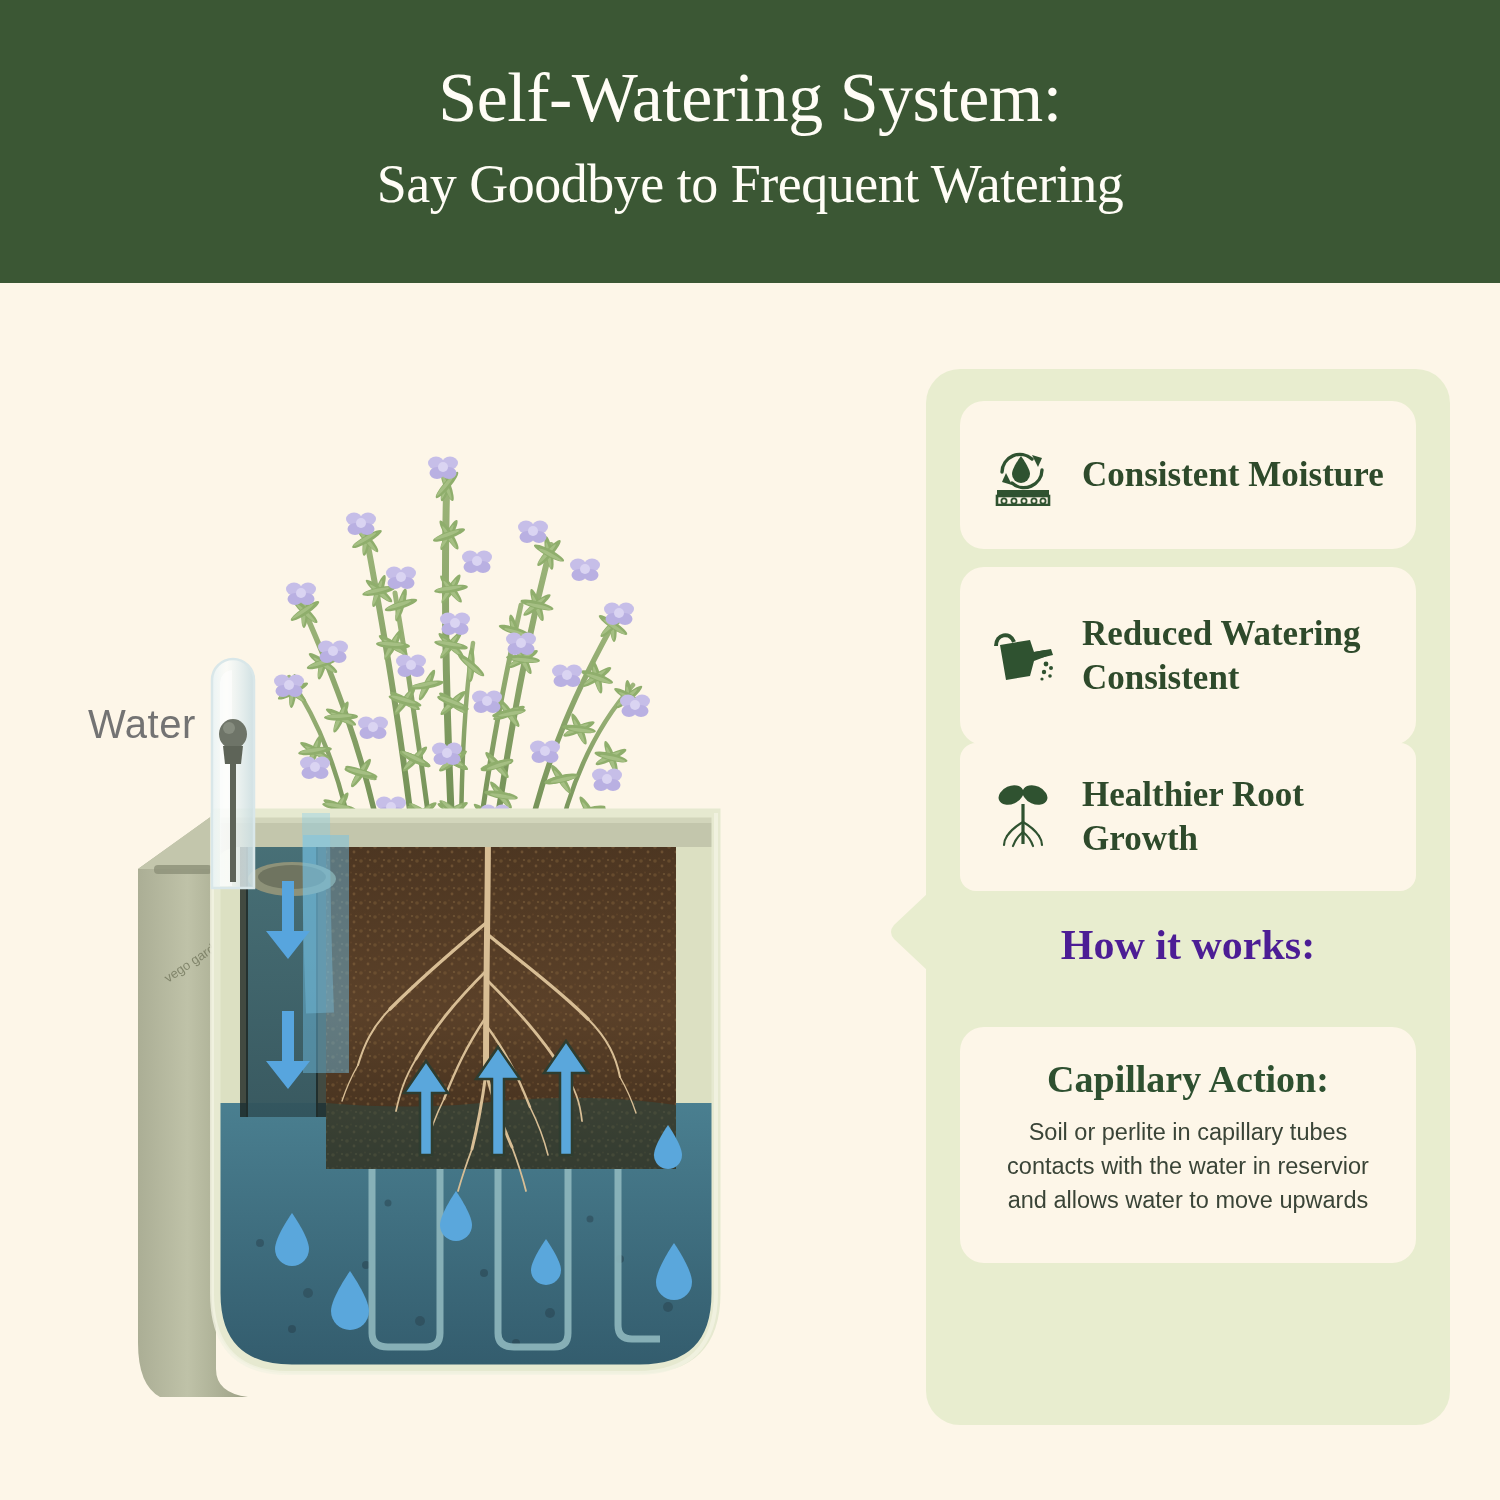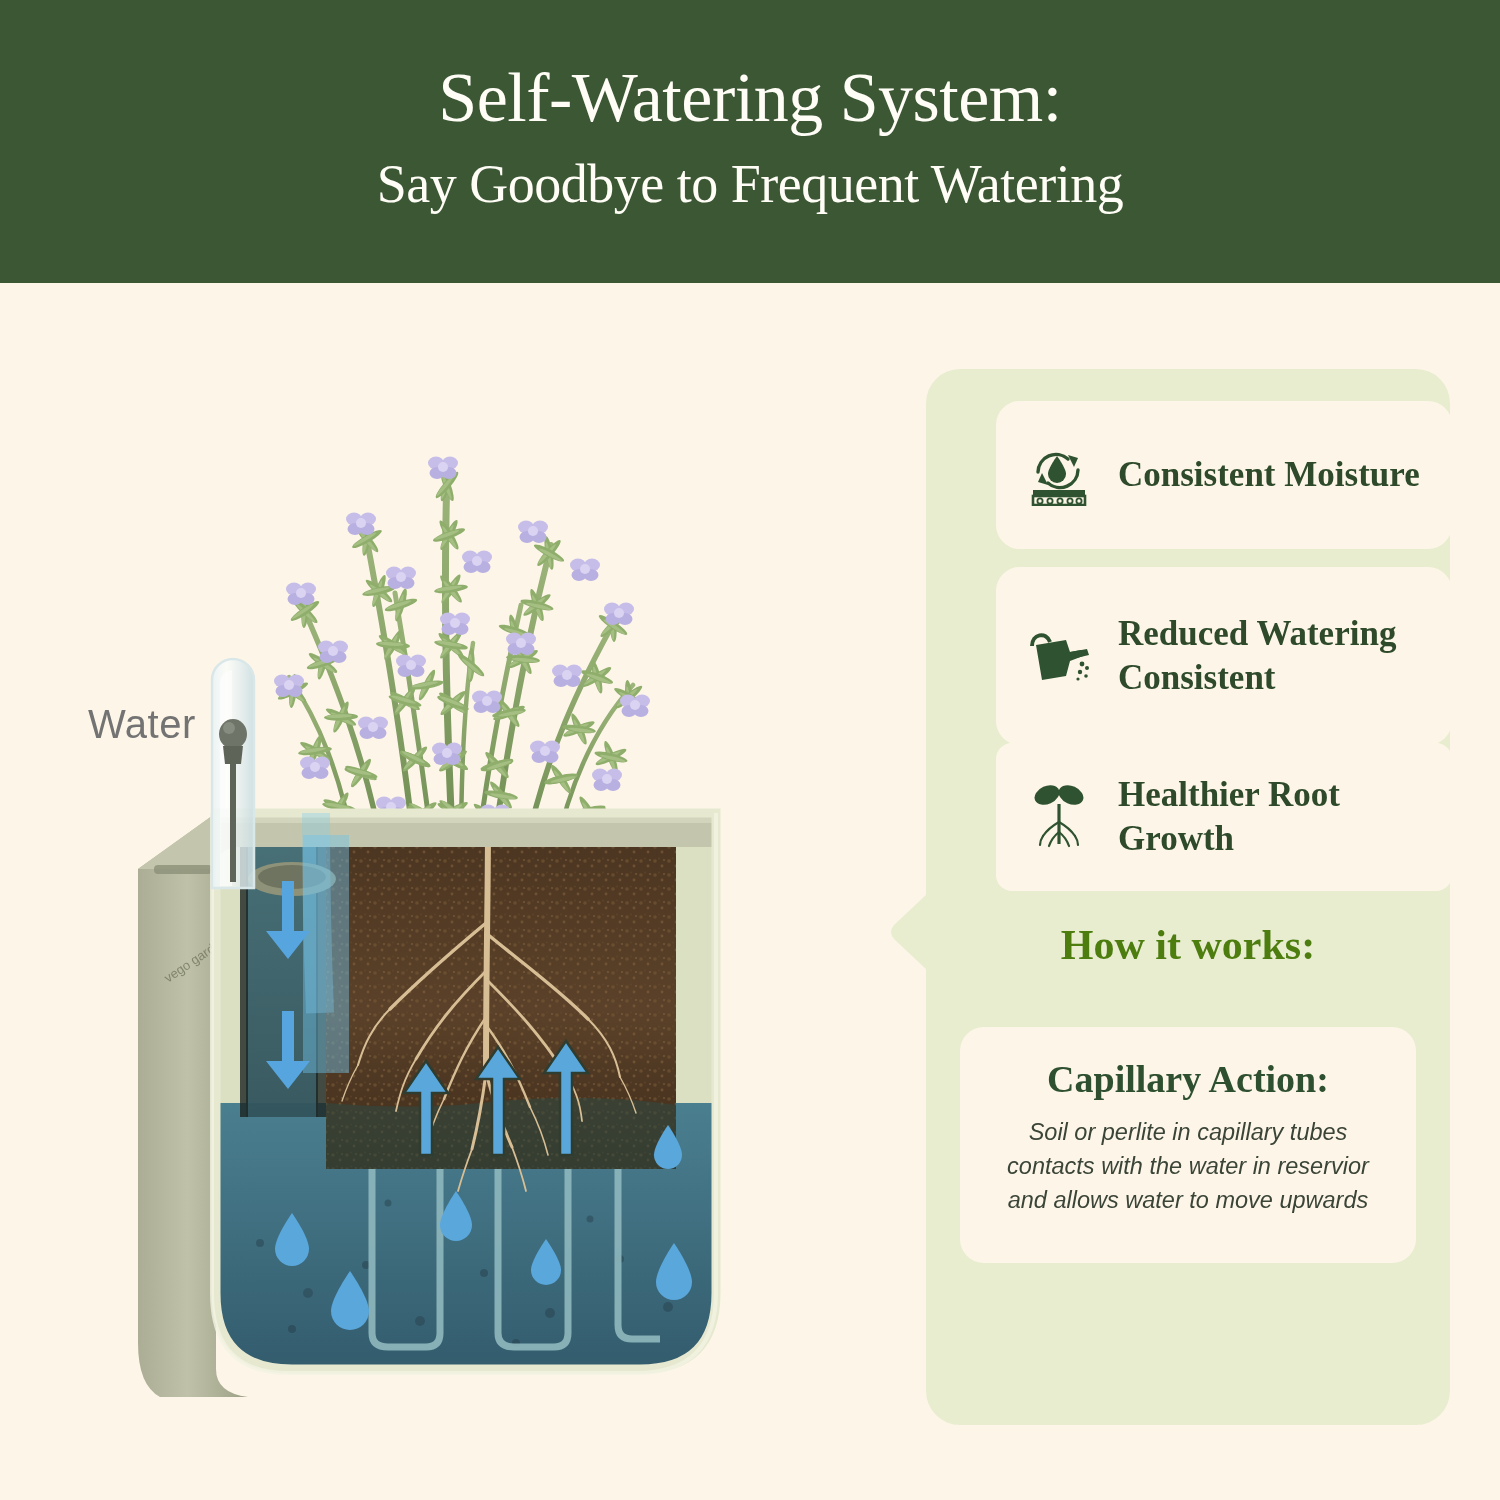--- a/index.html
+++ b/index.html
@@ -112,21 +112,20 @@
     left: 34px;
     width: 456px;
     background: #FDF6E8;
     border-radius: 24px;
   }
 
   .feature-card {
     display: flex;
     align-items: center;
     padding-left: 26px;
-    margin-left: 36px;
   }
   .feature-icon {
     width: 74px;
     height: 74px;
     flex: 0 0 74px;
     display: flex;
     align-items: center;
     justify-content: center;
   }
   .feature-icon svg { display: block; }
@@ -140,42 +139,41 @@
   }
 
   .section-heading {
     position: absolute;
     left: 0;
     width: 524px;
     text-align: center;
     font-family: "Liberation Serif", serif;
     font-weight: bold;
     font-size: 42px;
-    color: #4d7c0f;
+    color: #4c1d95;
   }
 
   .step-card {
     text-align: center;
     padding: 26px 34px 30px;
     margin-top: 32px;
   }
   .step-title {
     font-family: "Liberation Serif", serif;
     font-weight: bold;
     font-size: 38px;
     line-height: 52px;
     color: #2E5030;
     margin-bottom: 10px;
   }
   .step-body {
     font-family: "Liberation Sans", sans-serif;
     font-size: 23.5px;
     line-height: 34px;
     color: #3A4437;
-    font-style: italic;
   }
 
   
   #card-moisture  { top: 32px;  height: 148px; }
   #card-reduced   { top: 198px; height: 178px; }
   #card-root      { top: 374px; height: 148px; border-radius: 16px; }
   #howitworks     { top: 552px; }
   #card-capillary { top: 626px; height: 236px; }
   #card-below     { top: 880px; height: 194px; }
 </style>

